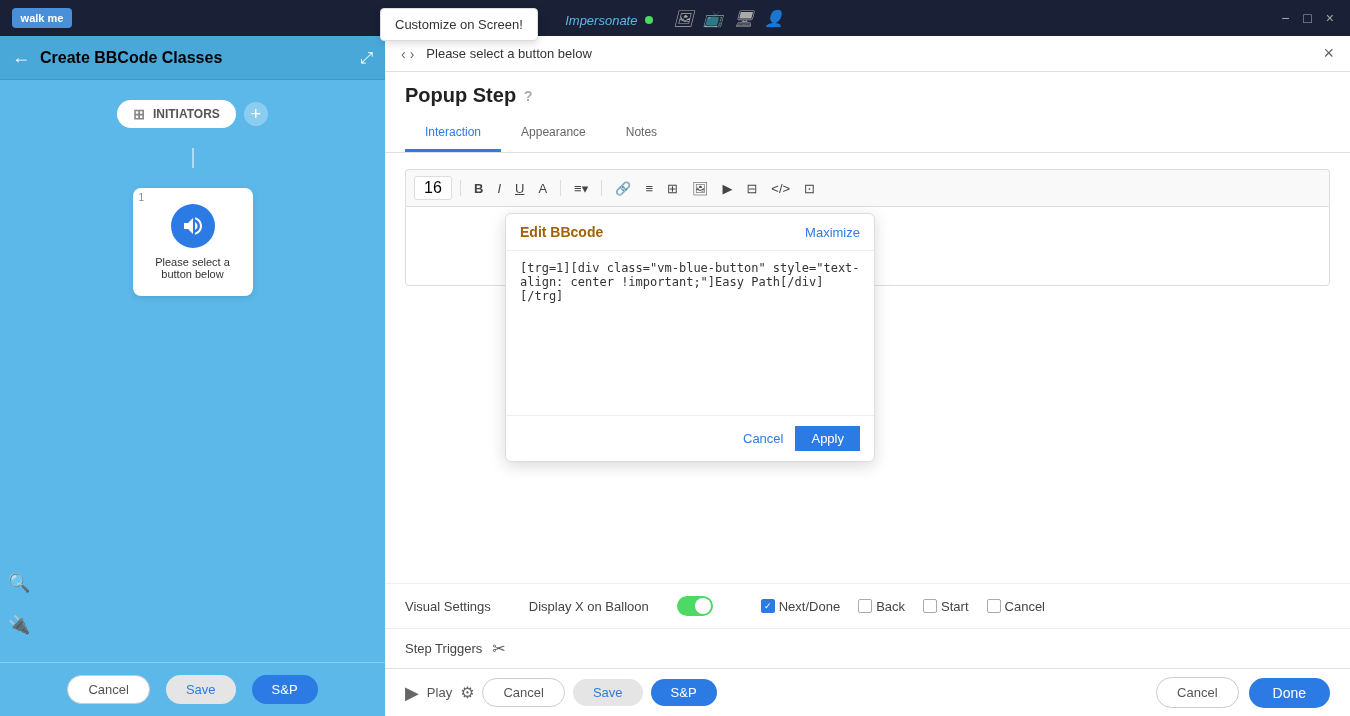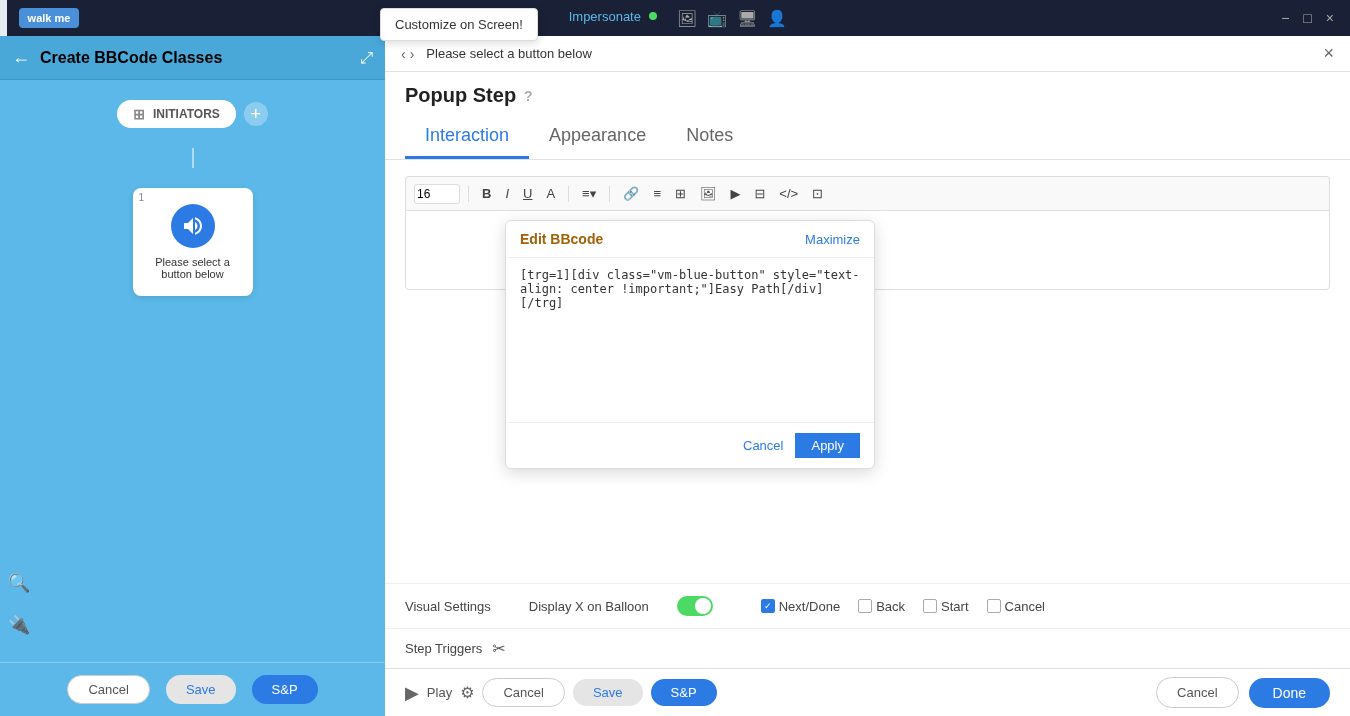--- a/index.html
+++ b/index.html
@@ -6,21 +6,20 @@
     body { font-family: -apple-system, BlinkMacSystemFont, 'Segoe UI', Arial, sans-serif; background: #e8edf2; width: 1350px; height: 716px; overflow: hidden; }
 
     
     .top-bar {
       background: #1a2035;
       height: 36px;
       display: flex;
       align-items: center;
       justify-content: space-between;
       padding: 0 12px;
-      margin-left: 7px;
     }
     .top-bar-logo {
       display: flex; align-items: center; gap: 4px;
     }
     .walkme-logo {
       background: #4a90d9; border-radius: 4px; width: 60px; height: 20px;
       display: flex; align-items: center; justify-content: center;
       font-size: 11px; color: white; font-weight: bold;
     }
     .top-bar-right {
@@ -200,21 +199,21 @@
     .help-icon {
       color: #aaa; font-size: 14px; cursor: pointer;
     }
 
     
     .tabs {
       display: flex; gap: 0;
     }
     .tab {
       padding: 10px 20px;
-      font-size: 18px;
+      font-size: 12px;
       color: #666;
       cursor: pointer;
       border-bottom: 3px solid transparent;
     }
     .tab.active {
       color: #2c7be5;
       border-bottom-color: #2c7be5;
       font-weight: 500;
     }
 
@@ -247,22 +246,22 @@
       border-bottom: none;
       border-radius: 4px 4px 0 0;
       background: #f9f9f9;
     }
     .toolbar-btn {
       background: none; border: none; cursor: pointer; padding: 3px 5px;
       font-size: 13px; color: #444; border-radius: 3px;
     }
     .toolbar-sep { width: 1px; height: 16px; background: #ddd; margin: 0 4px; }
     .font-size-input {
-      width: 46px; border: 1px solid #ddd; border-radius: 3px;
-      font-size: 12px; padding: 2px;
+      width: 38px; text-align: center; border: 1px solid #ddd; border-radius: 3px;
+      font-size: 16px; padding: 2px;
     }
 
     
     .editor-area {
       border: 1px solid #ddd;
       border-radius: 0 0 4px 4px;
       min-height: 80px;
       background: white;
       position: relative;
     }
@@ -377,21 +376,21 @@
     
     .impersonate-bar {
       display: flex; align-items: center; gap: 8px;
     }
     .imp-text { color: #5bb8e8; font-size: 13px; cursor: pointer; }
     .green-dot { width: 8px; height: 8px; background: #4cd964; border-radius: 50%; }
     .top-bar-icons { display: flex; align-items: center; gap: 10px; }
     .tbi { color: #aaa; font-size: 16px; cursor: pointer; }
 
     .top-bar-center {
-      display: flex; align-items: flex-start; gap: 20px;
+      display: flex; align-items: flex-end; gap: 20px; font-style: italic;
     }
   </style>
 </head>
 <body>
 
 <div class="top-bar">
   <div class="top-bar-logo">
     <div class="walkme-logo">walk me</div>
   </div>
   <div class="top-bar-center">

